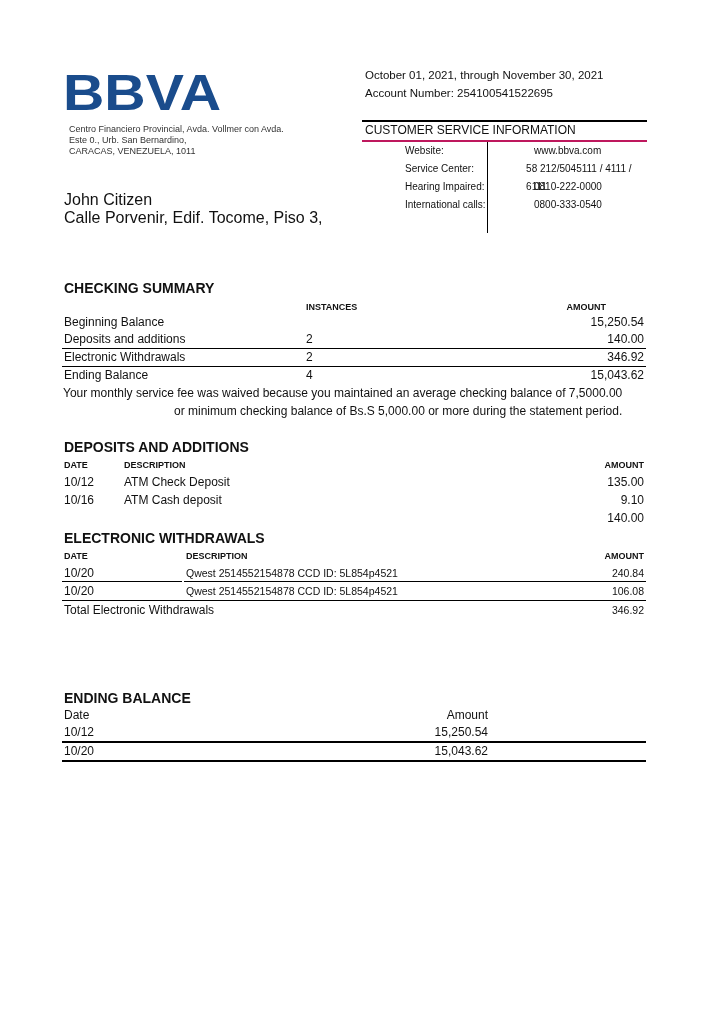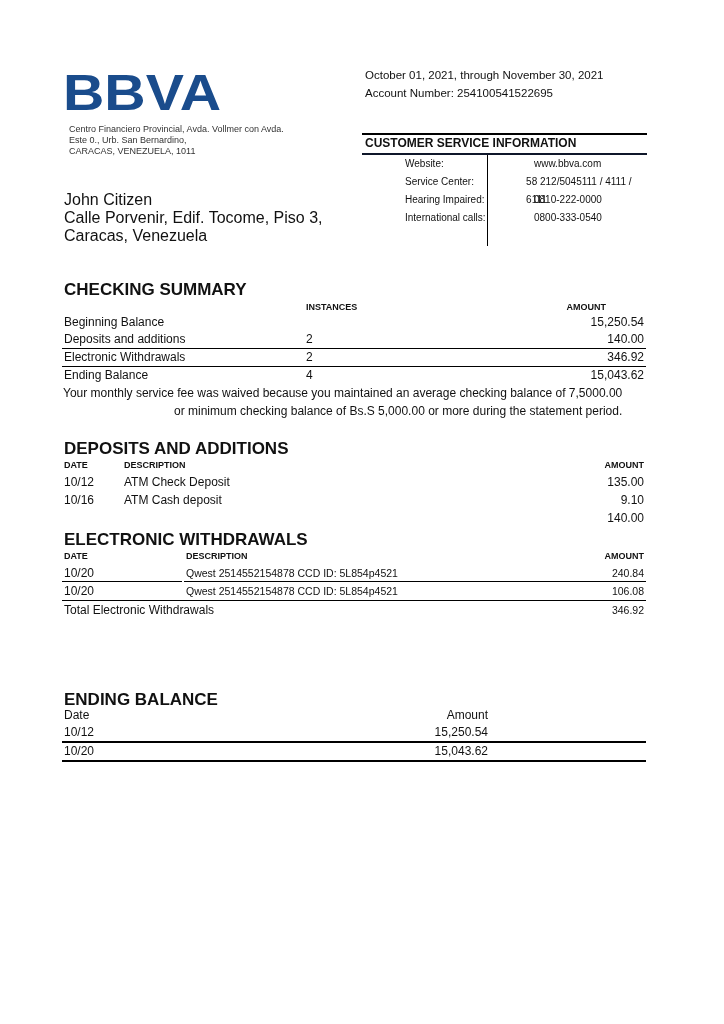--- a/index.html
+++ b/index.html
@@ -11,33 +11,33 @@
     
     .logo { left:63px; top:68px; width:160px; height:46px;text-align:right; }
     .bank-addr { left:69px; top:124px; font-size:9px; line-height:11px; color:#333; }
     .bank-addr div { white-space:nowrap; }
 
     
     .period { left:365px; top:66px; font-size:11.5px; line-height:18px; }
 
     
     .cs { left:362px; top:120px; width:285px; }
-    .cs-title { border-top:2px solid #000; border-bottom:2px solid #0f172a;
-      font-weight:bold; font-size:12px; padding:1px 3px 2px 3px; height:15px;margin-top:13px; }
+    .cs-title { border-top:2px solid #000; border-bottom:2px solid #be185d;
+      font-weight:normal; font-size:12px; padding:1px 3px 2px 3px; height:15px; }
     .cs-rows { position:relative; }
     .cs-divider { position:absolute; left:125px; top:0; width:1px; height:91px; background:#000; }
     .cs-row { display:flex; font-size:10px; height:18px; line-height:18px;margin-left:40px; }
     .cs-row .k { width:126px; padding-left:3px; }
     .cs-row .v { padding-left:3px; }
 
     
     .cust { left:64px; top:191px; font-size:16px; line-height:18px; }
 
     
-    .sec-title { font-weight:bold; font-size:17px; }
+    .sec-title { font-weight:bold; font-size:14px; }
     .wide { left:62px; width:584px; }
     .hdr { font-weight:bold; font-size:9px; }
     .row { position:relative; height:17px; font-size:12px; line-height:17px; }
     .row .c1 { position:absolute; left:2px; }
     .row .c2 { position:absolute; left:244px; }
     .row .c3 { position:absolute; right:2px; }
     .bold { font-weight:normal; }
     .rule { border-bottom:1px solid #000; }
     .rule2 { border-bottom:2px solid #000; }
 
@@ -98,21 +98,20 @@
     <div class="cs-row">
       <span class="k">International calls:</span>
       <span class="v">0800-333-0540</span>
     </div>
   </div>
 </div>
 
 <div class="abs cust cal">
   <div>John Citizen</div>
   <div>Calle Porvenir, Edif. Tocome, Piso 3,</div>
-  <div>Caracas, Venezuela</div>
 </div>
 
 <div class="abs sec-title" style="left:64px; top:280px;">CHECKING SUMMARY</div>
 <div class="abs wide" style="top:299px;">
   <div class="row" style="height:15px;">
     <span class="c2 hdr">INSTANCES</span>
     <span class="c3 hdr" style="right:40px;">AMOUNT</span>
   </div>
   <div class="row bold">
     <span class="c1">Beginning Balance</span>

